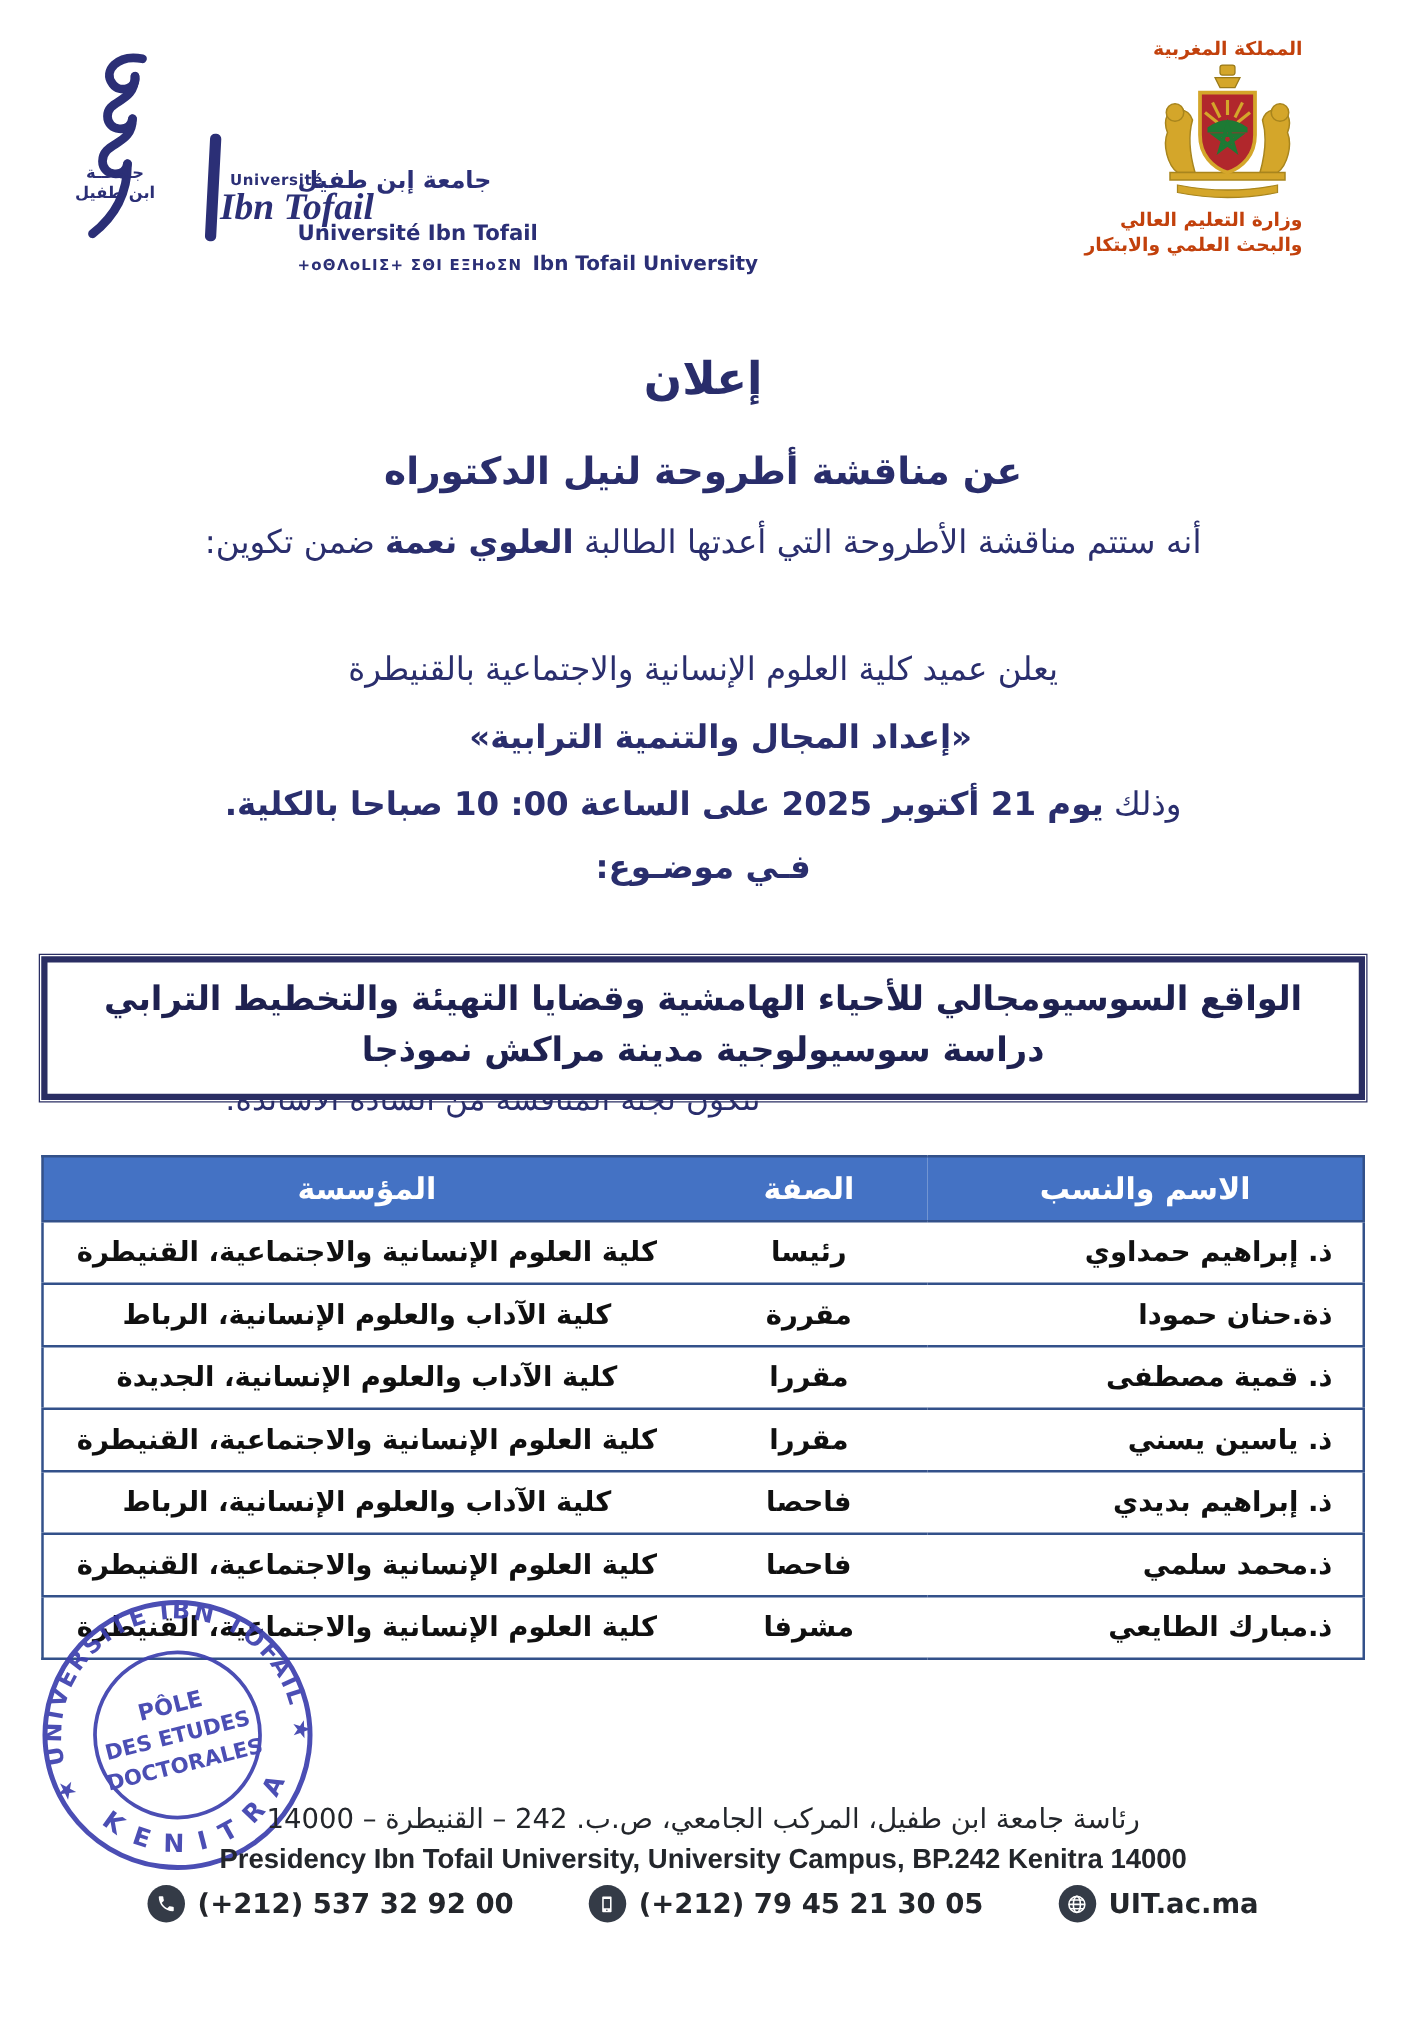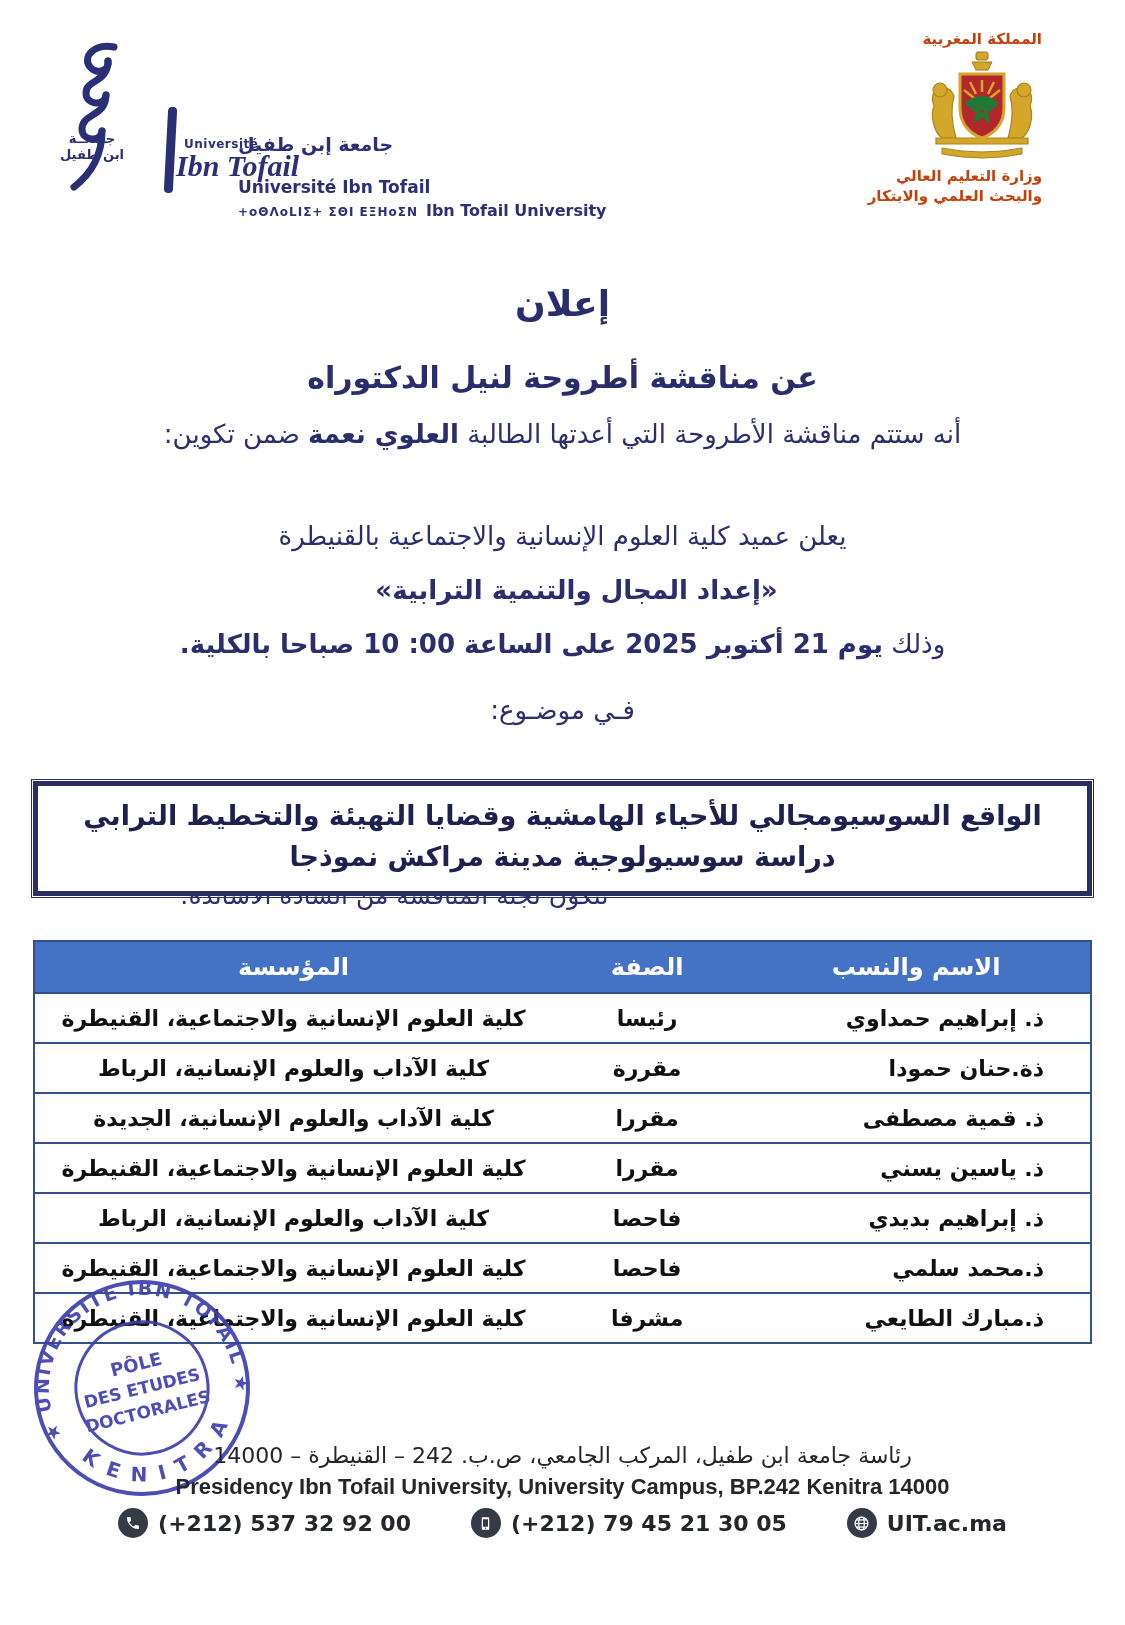--- a/index.html
+++ b/index.html
@@ -33,21 +33,21 @@
   .coat{margin:2px auto 0;}
   .ministry{font-size:15px;font-weight:bold;line-height:1.35;margin-top:2px;}
   
   .title{margin-top:68px;text-align:center;font-size:36px;font-weight:bold;color:#292d6b;}
   .subtitle{margin-top:36px;text-align:center;font-size:30px;font-weight:bold;color:#292d6b;}
   .body-line{direction:rtl;text-align:center;font-size:26px;color:#2a2e6d;}
   .p1{margin-top:72px;}
   .p2{margin-top:24px;}
   .p3{margin-top:24px;font-weight:bold;padding-left:28px;}
   .p4{margin-top:24px;}
-  .p5{margin-top:36px;font-weight:normal;}
+  .p5{margin-top:20px;font-weight:bold;}
   .bold{font-weight:bold;}
   
   .subject-box{
     position:relative;z-index:2;
     margin:56px 33px 0 33px;
     border:5px solid #2a2e63;
     outline:1px solid #2a2e63;outline-offset:1px;
     background:#ffffff;
     padding:10px 14px 14px;
     direction:rtl;text-align:center;
@@ -77,21 +77,21 @@
   }
   .committee-table td{
     height:46px;
     border-top:2px solid #33518a;
     font-size:22px;font-weight:bold;color:#101010;
     background:transparent;
   }
   .col-name{width:33%;}
   .col-role{width:18%;}
   .col-inst{width:49%;}
-  td.cell-name{text-align:right;padding-right:46px;}
+  td.cell-name{text-align:right;padding-right:24px;}
   td.cell-role{text-align:center;}
   td.cell-inst{text-align:center;}
   
   .stamp{position:absolute;left:22px;top:1268px;width:240px;height:240px;opacity:.92;}
   
   .footer{position:absolute;left:0;right:0;top:1443px;text-align:center;color:#23262b;}
   .footer-ar{direction:rtl;font-size:22px;color:#23262b;}
   .footer-en{font-size:22px;font-weight:bold;margin-top:6px;color:#23262b;font-family:"Liberation Sans","DejaVu Sans",sans-serif;}
   .footer-contacts{margin-top:8px;display:flex;justify-content:center;gap:60px;align-items:center;font-size:22px;font-weight:bold;color:#23262b;}
   .contact{display:flex;align-items:center;gap:10px;}

